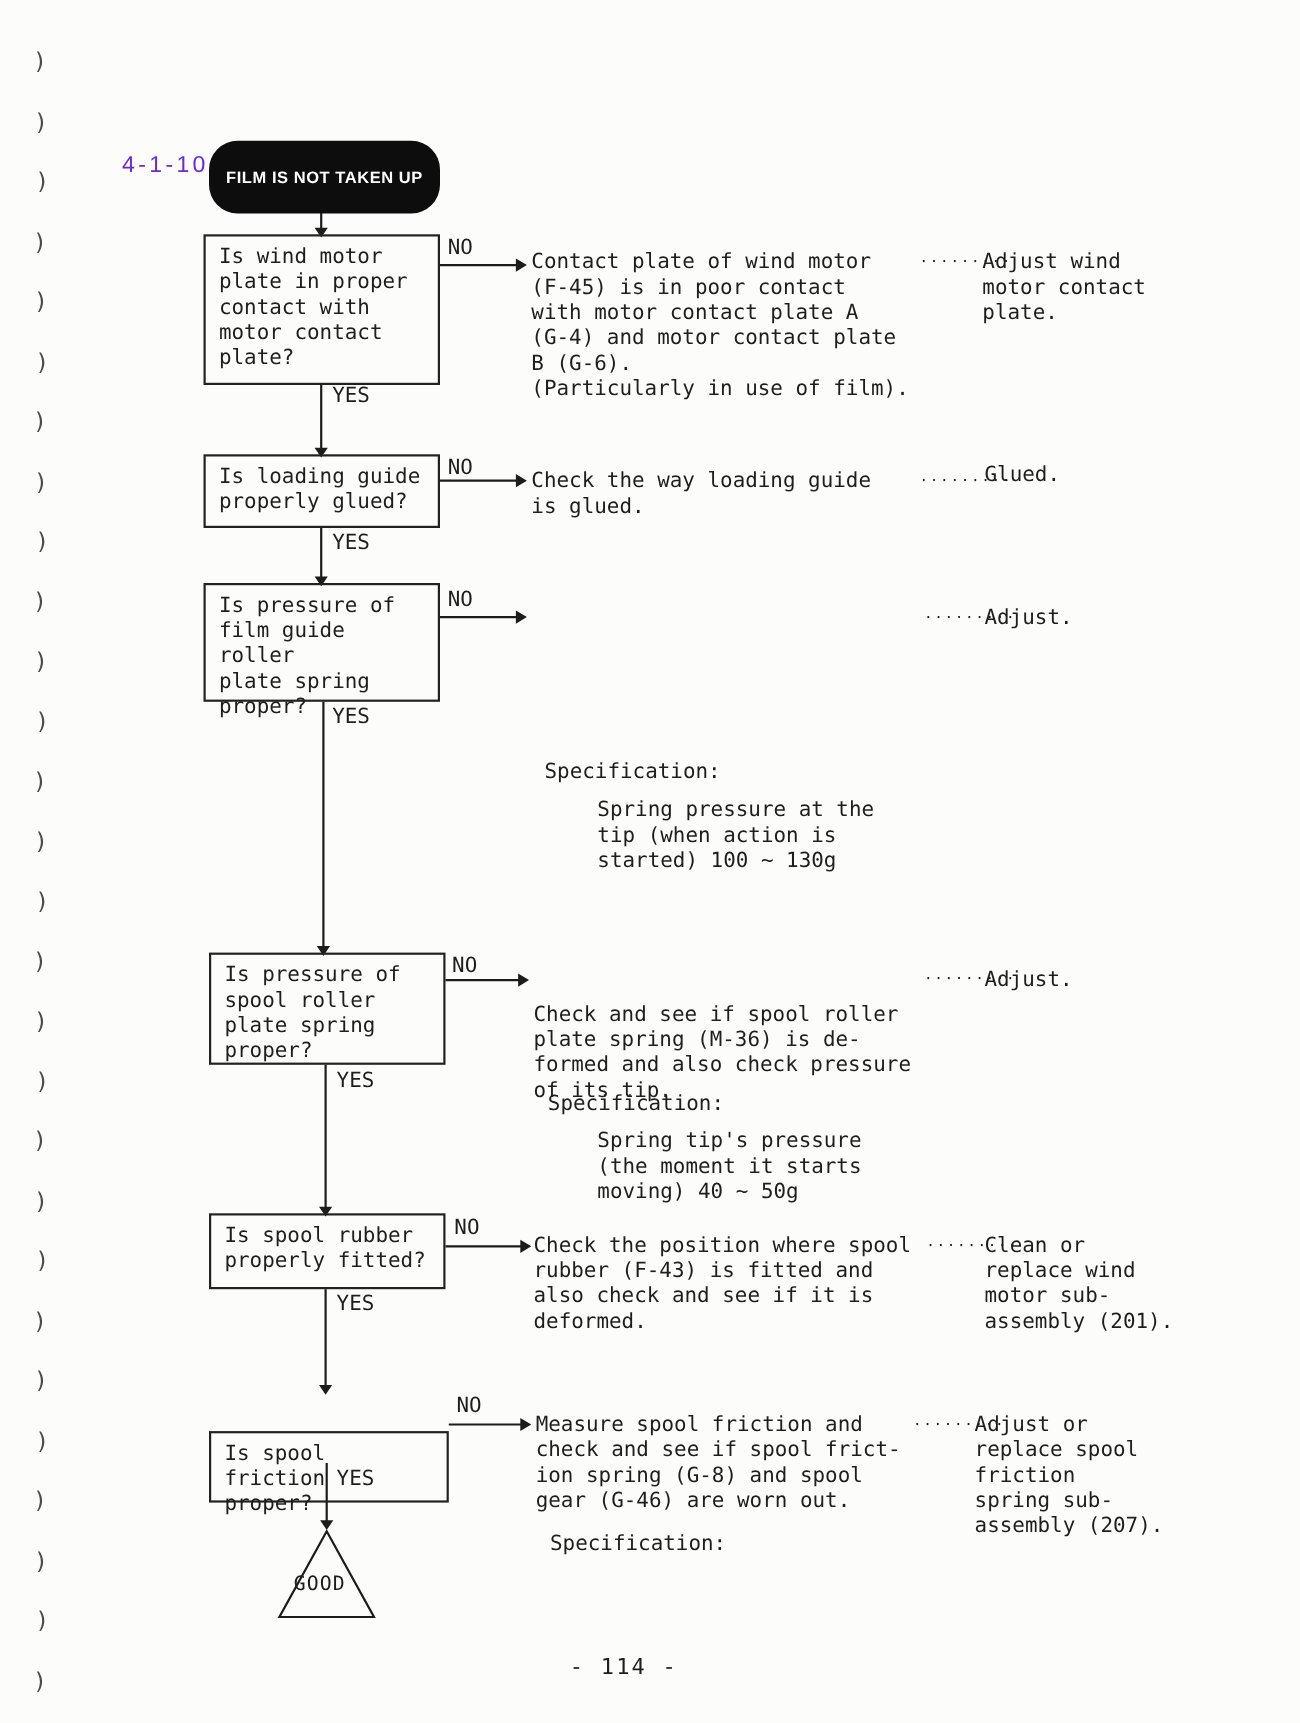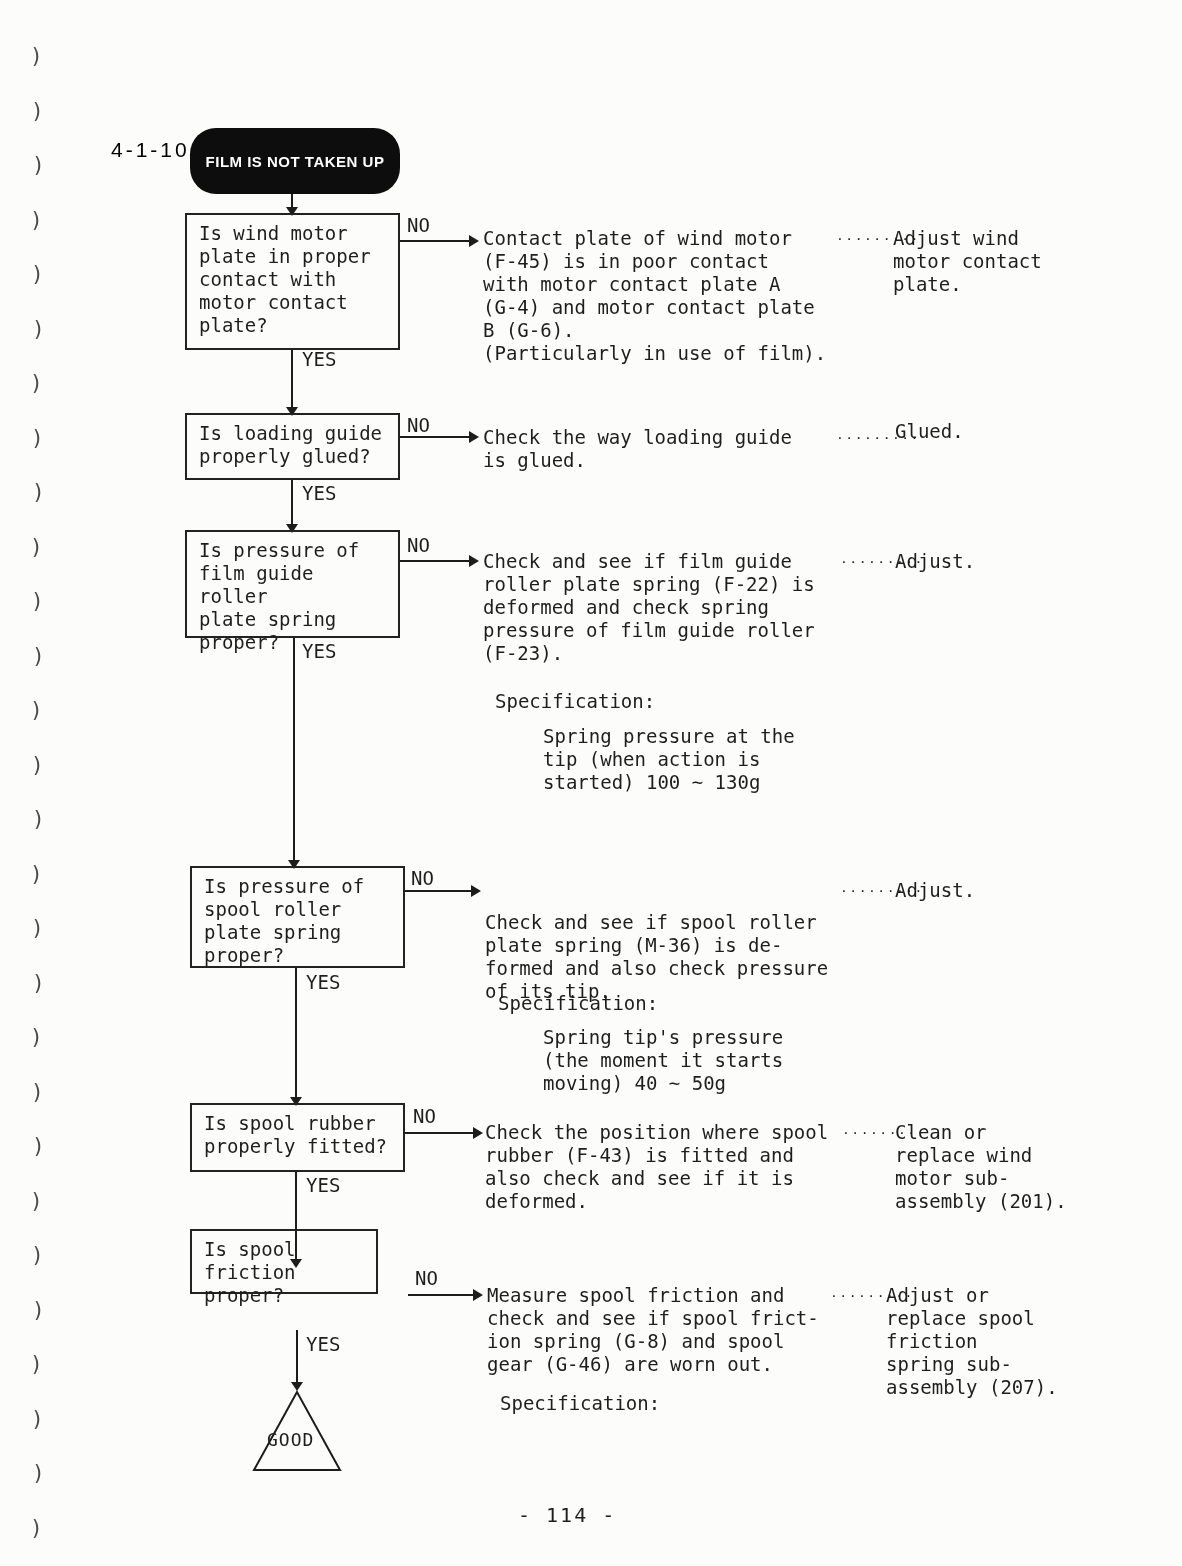--- a/index.html
+++ b/index.html
@@ -11,21 +11,21 @@
   }
   .page{position:absolute;inset:0;}
   svg.wires{position:absolute;left:0;top:0;pointer-events:none;}
   .bindmark{
     position:absolute;left:30px;font-size:21px;color:#4a4a4a;
     font-family:"DejaVu Sans Mono",monospace;
   }
   .section-label{
     position:absolute;left:111px;top:138px;
     font-family:"Liberation Sans",sans-serif;font-size:21px;
-    letter-spacing:3px;color:#000000;
+    letter-spacing:3px;color:#6d28d9;
   }
   .title-pill{
     position:absolute;left:190px;top:128px;width:210px;height:66px;
     background:#0d0d0d;border-radius:26px;
     display:flex;align-items:center;justify-content:center;
   }
   .title-pill span{
     font-family:"Liberation Sans",sans-serif;font-weight:bold;
     font-size:15px;color:#fff;letter-spacing:.5px;
   }
@@ -127,25 +127,20 @@
 is glued.</div>
   <div class="dots" style="left:836px;top:430px;">·········</div>
   <div class="remedy" style="left:895px;top:420px;">Glued.</div>
 
   <div class="dbox" style="left:185px;top:530px;width:215px;height:108px;">Is pressure of
 film guide roller
 plate spring
 proper?</div>
   <div class="lbl" style="left:407px;top:535px;">NO</div>
   <div class="lbl" style="left:302px;top:641px;">YES</div>
-  <div class="action" style="left:483px;top:550px;">Check and see if film guide
-roller plate spring (F-22) is
-deformed and check spring
-pressure of film guide roller
-(F-23).</div>
   <div class="dots" style="left:840px;top:554px;">·········</div>
   <div class="remedy" style="left:895px;top:550px;">Adjust.</div>
   <div class="spec-label" style="left:495px;top:690px;">Specification:</div>
   <div class="spec-body" style="left:543px;top:725px;">Spring pressure at the
 tip (when action is
 started) 100 ~ 130g</div>
 
   <div class="dbox" style="left:190px;top:866px;width:215px;height:102px;">Is pressure of
 spool roller
 plate spring
@@ -170,21 +165,21 @@
   <div class="action" style="left:485px;top:1121px;">Check the position where spool
 rubber (F-43) is fitted and
 also check and see if it is
 deformed.</div>
   <div class="dots" style="left:842px;top:1125px;">·········</div>
   <div class="remedy" style="left:895px;top:1121px;">Clean or
 replace wind
 motor sub-
 assembly (201).</div>
 
-  <div class="dbox" style="left:190px;top:1229px;width:188px;height:65px;">Is spool friction
+  <div class="dbox" style="left:190px;top:1301px;width:218px;height:65px;">Is spool friction
 proper?</div>
   <div class="lbl" style="left:415px;top:1268px;">NO</div>
   <div class="lbl" style="left:306px;top:1334px;">YES</div>
   <div class="action" style="left:487px;top:1284px;">Measure spool friction and
 check and see if spool frict-
 ion spring (G-8) and spool
 gear (G-46) are worn out.</div>
   <div class="dots" style="left:830px;top:1288px;">·········</div>
   <div class="remedy" style="left:886px;top:1284px;">Adjust or
 replace spool

